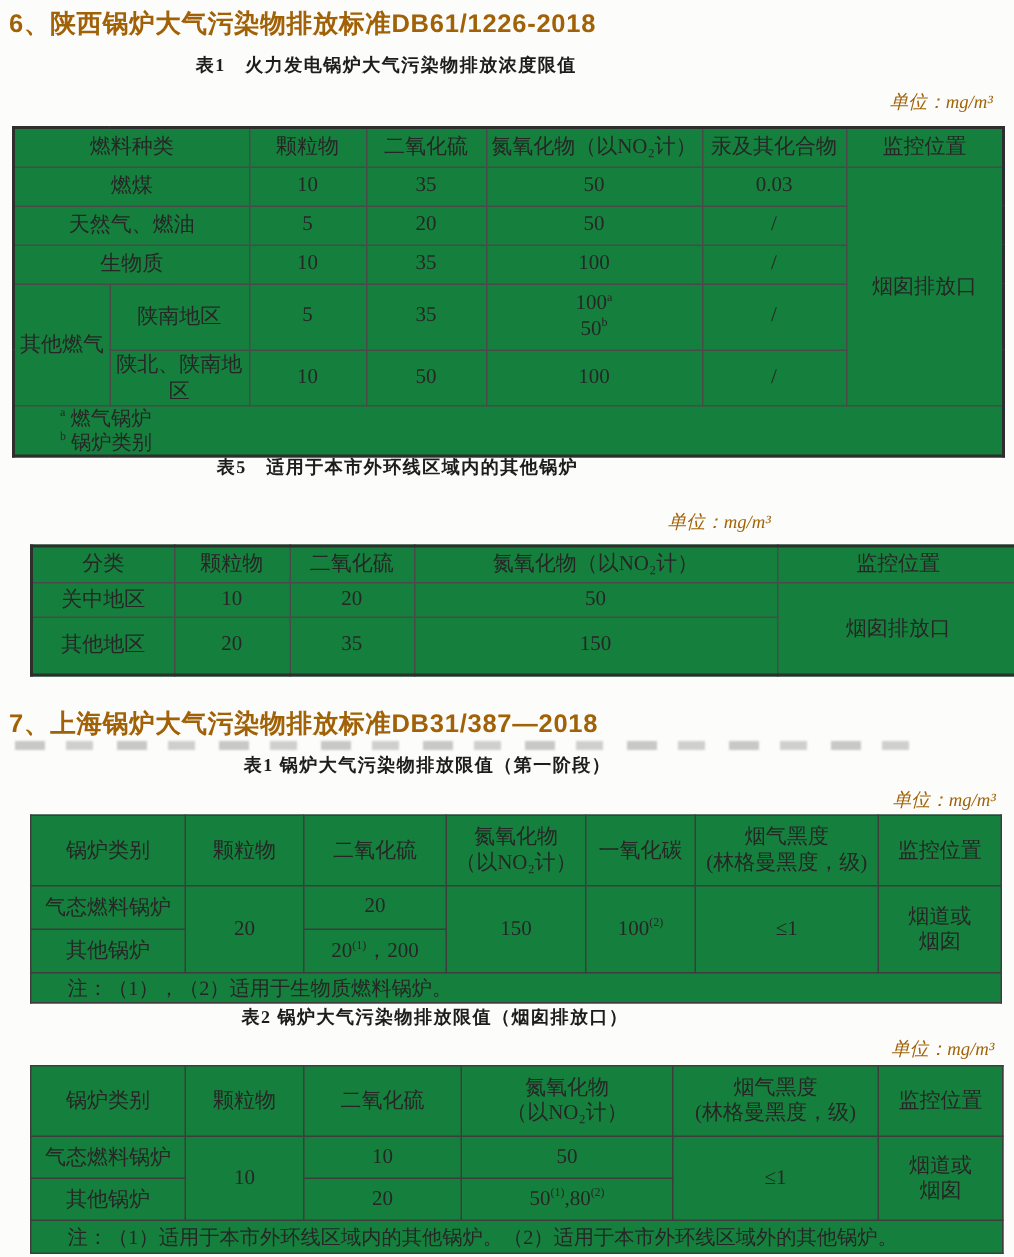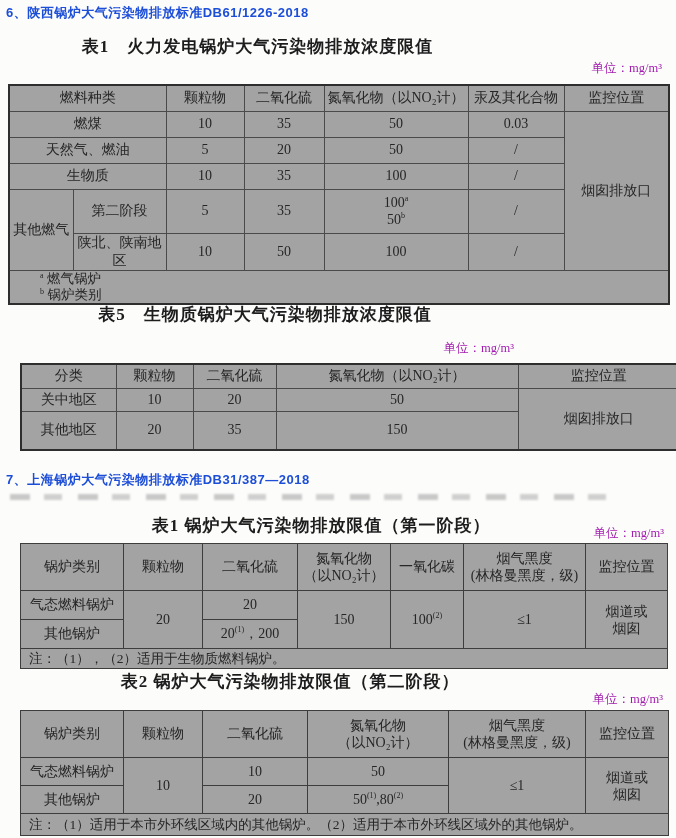--- a/index.html
+++ b/index.html
@@ -4,38 +4,38 @@
 <style>
   html,body{margin:0;padding:0;}
   body{
     width:676px;height:838px;overflow:hidden;position:relative;
     background:#fcfcfb;color:#222;
     font-family:"Liberation Serif","DejaVu Serif",serif;
   }
   .abs{position:absolute;}
   .sec-heading{
     font-family:"Liberation Sans","DejaVu Sans",sans-serif;
-    font-weight:bold;font-size:13px;letter-spacing:0.5px;
-    color:#1d4ed8;white-space:nowrap;
+    font-weight:bold;font-size:17px;letter-spacing:0.5px;
+    color:#a16207;white-space:nowrap;
   }
   .tbl-caption{
-    font-weight:bold;font-size:17px;text-align:center;color:#1d1d1d;
+    font-weight:bold;font-size:12px;text-align:center;color:#1d1d1d;
     letter-spacing:1px;white-space:nowrap;
   }
-  .unit{font-size:12.5px;color:#a21caf;white-space:nowrap;}
-  table{border-collapse:collapse;table-layout:fixed;background:#a3a3a3;}
+  .unit{font-size:12.5px;color:#a16207;white-space:nowrap;font-style:italic;}
+  table{border-collapse:collapse;table-layout:fixed;background:#15803d;}
   table.scan{border:2px solid #2e2e2e;}
   table.clean{border:1.5px solid #333;}
   td,th{
     border:1px solid #4a4a4a;text-align:center;vertical-align:middle;
     font-size:14px;font-weight:normal;color:#262626;padding:0 2px;
     overflow:hidden;
   }
   table.clean td, table.clean th{border-color:#3d3d3d;}
-  .notecell{font-size:13.5px;text-align:left;padding-left:8px;}
+  .notecell{font-size:13.5px;text-align:left;padding-left:24px;}
   .footcell{font-size:13.5px;text-align:left;padding-left:30px;vertical-align:middle;line-height:16px;}
   sup{font-size:8px;line-height:0;vertical-align:super;}
   .twoline div{line-height:17px;}
   .remnant{
     height:6px;opacity:0.45;filter:blur(0.8px);
     background:repeating-linear-gradient(90deg,#8a8a8a 0 20px,transparent 20px 34px,#9a9a9a 34px 52px,transparent 52px 68px);
   }
 </style>
 </head>
 <body>
@@ -82,21 +82,21 @@
   </tr>
   <tr style="height:26px;">
     <td colspan="2">生物质</td>
     <td>10</td>
     <td>35</td>
     <td>100</td>
     <td>/</td>
   </tr>
   <tr style="height:44px;">
     <td rowspan="2">其他燃气</td>
-    <td>第二阶段</td>
+    <td>陕南地区</td>
     <td>5</td>
     <td>35</td>
     <td class="twoline">
       <div><span>100</span><sup>a</sup></div>
       <div><span>50</span><sup>b</sup></div>
     </td>
     <td>/</td>
   </tr>
   <tr style="height:26px;">
     <td>陕北、陕南地区</td>
@@ -107,21 +107,21 @@
   </tr>
   <tr style="height:32px;">
     <td colspan="7" class="footcell">
       <div><sup>a</sup>&nbsp;<span>燃气锅炉</span></div>
       <div><sup>b</sup>&nbsp;<span>锅炉类别</span></div>
     </td>
   </tr>
 </tbody>
   </table>
 
-<div class="abs tbl-caption" style="top:303px;left:0;width:530px;">表5　生物质锅炉大气污染物排放浓度限值</div>
+<div class="abs tbl-caption" style="top:303px;left:0;width:530px;">表5　适用于本市外环线区域内的其他锅炉</div>
 
 <div class="abs unit" style="top:340px;right:162px;">单位：mg/m³</div>
 
 <table class="scan abs" style="top:363px;left:20px;width:659px;">
   <colgroup>
     <col style="width:95px">
       <col style="width:77px">
       <col style="width:83px">
     <col style="width:242px">
       <col style="width:162px">
@@ -147,21 +147,21 @@
     <td>35</td>
     <td>150</td>
   </tr>
 </tbody>
   </table>
 
 <div class="abs sec-heading" style="top:471px;left:6px;">7、上海锅炉大气污染物排放标准DB31/387—2018</div>
 
 <div class="abs remnant" style="top:494px;left:10px;width:608px;"></div>
 
-<div class="abs tbl-caption" style="top:514px;left:0;width:570px;margin-left:36px;">表1 锅炉大气污染物排放限值（第一阶段）</div>
+<div class="abs tbl-caption" style="top:502px;left:0;width:570px;">表1 锅炉大气污染物排放限值（第一阶段）</div>
 
 <div class="abs unit" style="top:525px;right:12px;">单位：mg/m³</div>
 
 <table class="clean abs" style="top:543px;left:20px;width:647px;">
   <colgroup>
     <col style="width:103px">
       <col style="width:79px">
       <col style="width:95px">
     <col style="width:93px">
       <col style="width:73px">
@@ -203,21 +203,21 @@
     <td>
       <span>20</span><sup>(1)</sup><span>，200</span>
     </td>
   </tr>
   <tr style="height:20px;">
     <td colspan="7" class="notecell">注：（1），（2）适用于生物质燃料锅炉。</td>
   </tr>
 </tbody>
   </table>
 
-<div class="abs tbl-caption" style="top:670px;left:0;width:580px;">表2 锅炉大气污染物排放限值（第二阶段）</div>
+<div class="abs tbl-caption" style="top:670px;left:0;width:580px;">表2 锅炉大气污染物排放限值（烟囱排放口）</div>
 
 <div class="abs unit" style="top:691px;right:13px;">单位：mg/m³</div>
 
 <table class="clean abs" style="top:710px;left:20px;width:648px;">
   <colgroup>
     <col style="width:103px">
       <col style="width:79px">
       <col style="width:105px">
     <col style="width:141px">
       <col style="width:137px">

